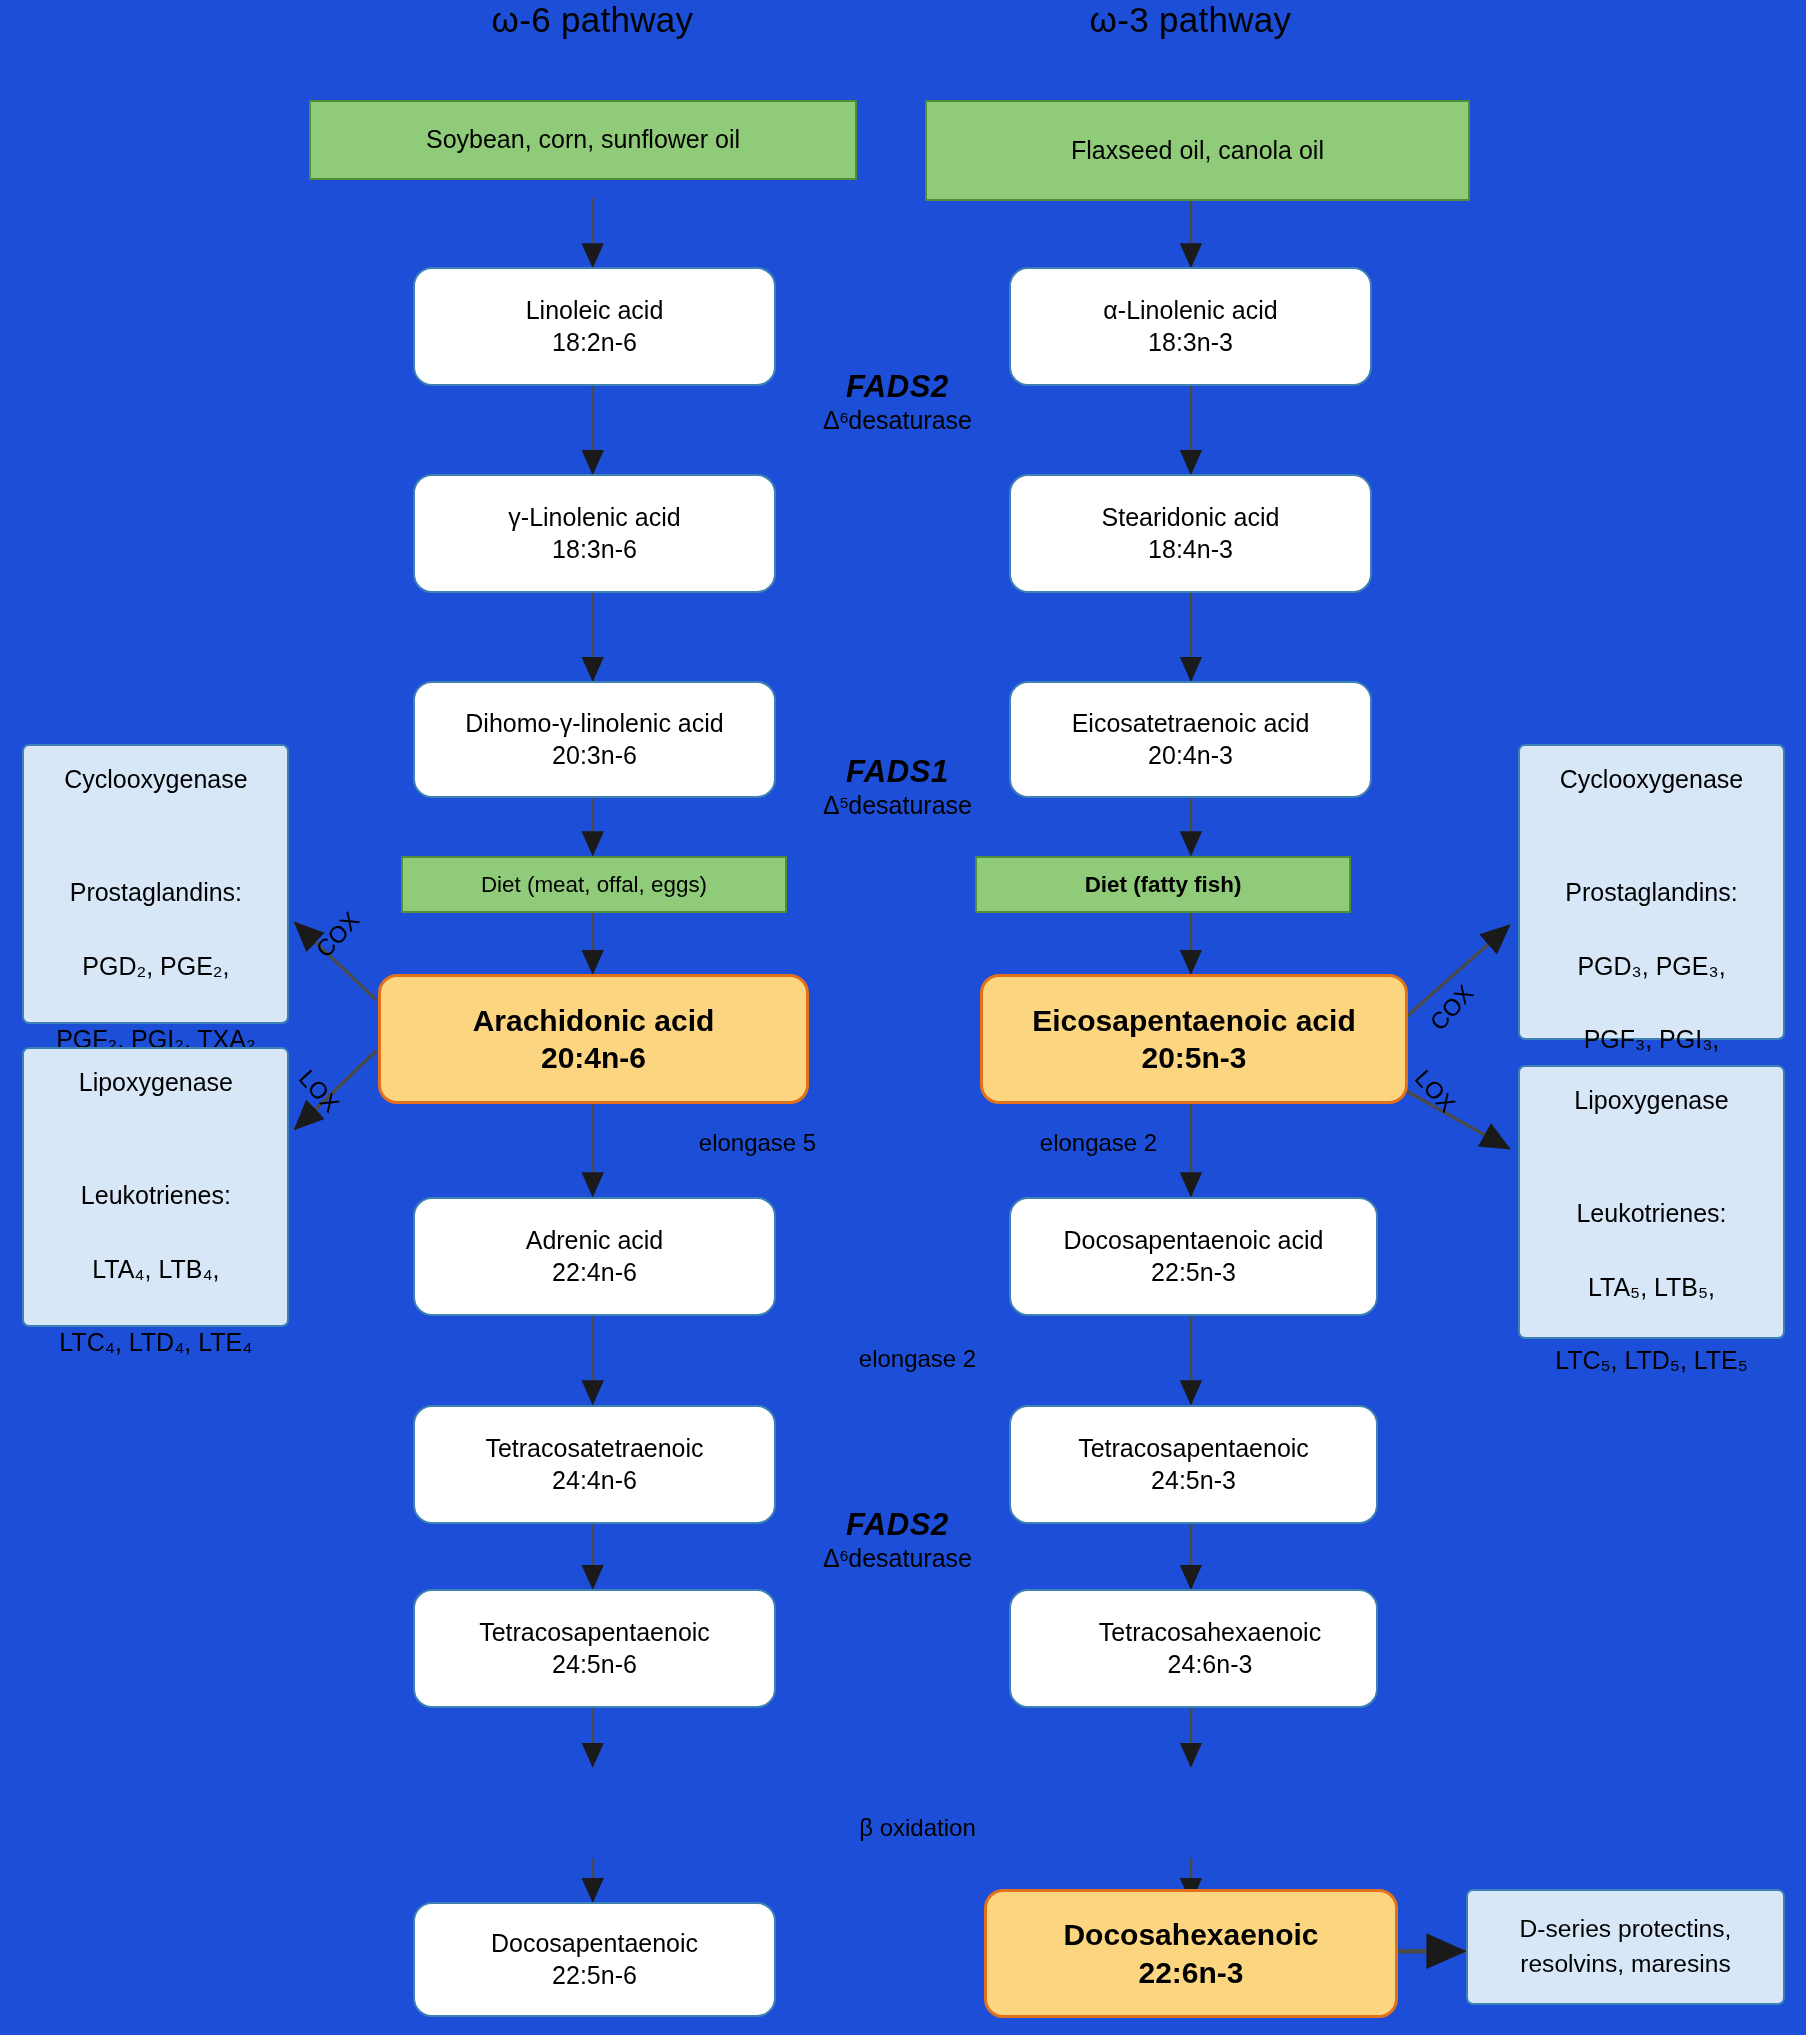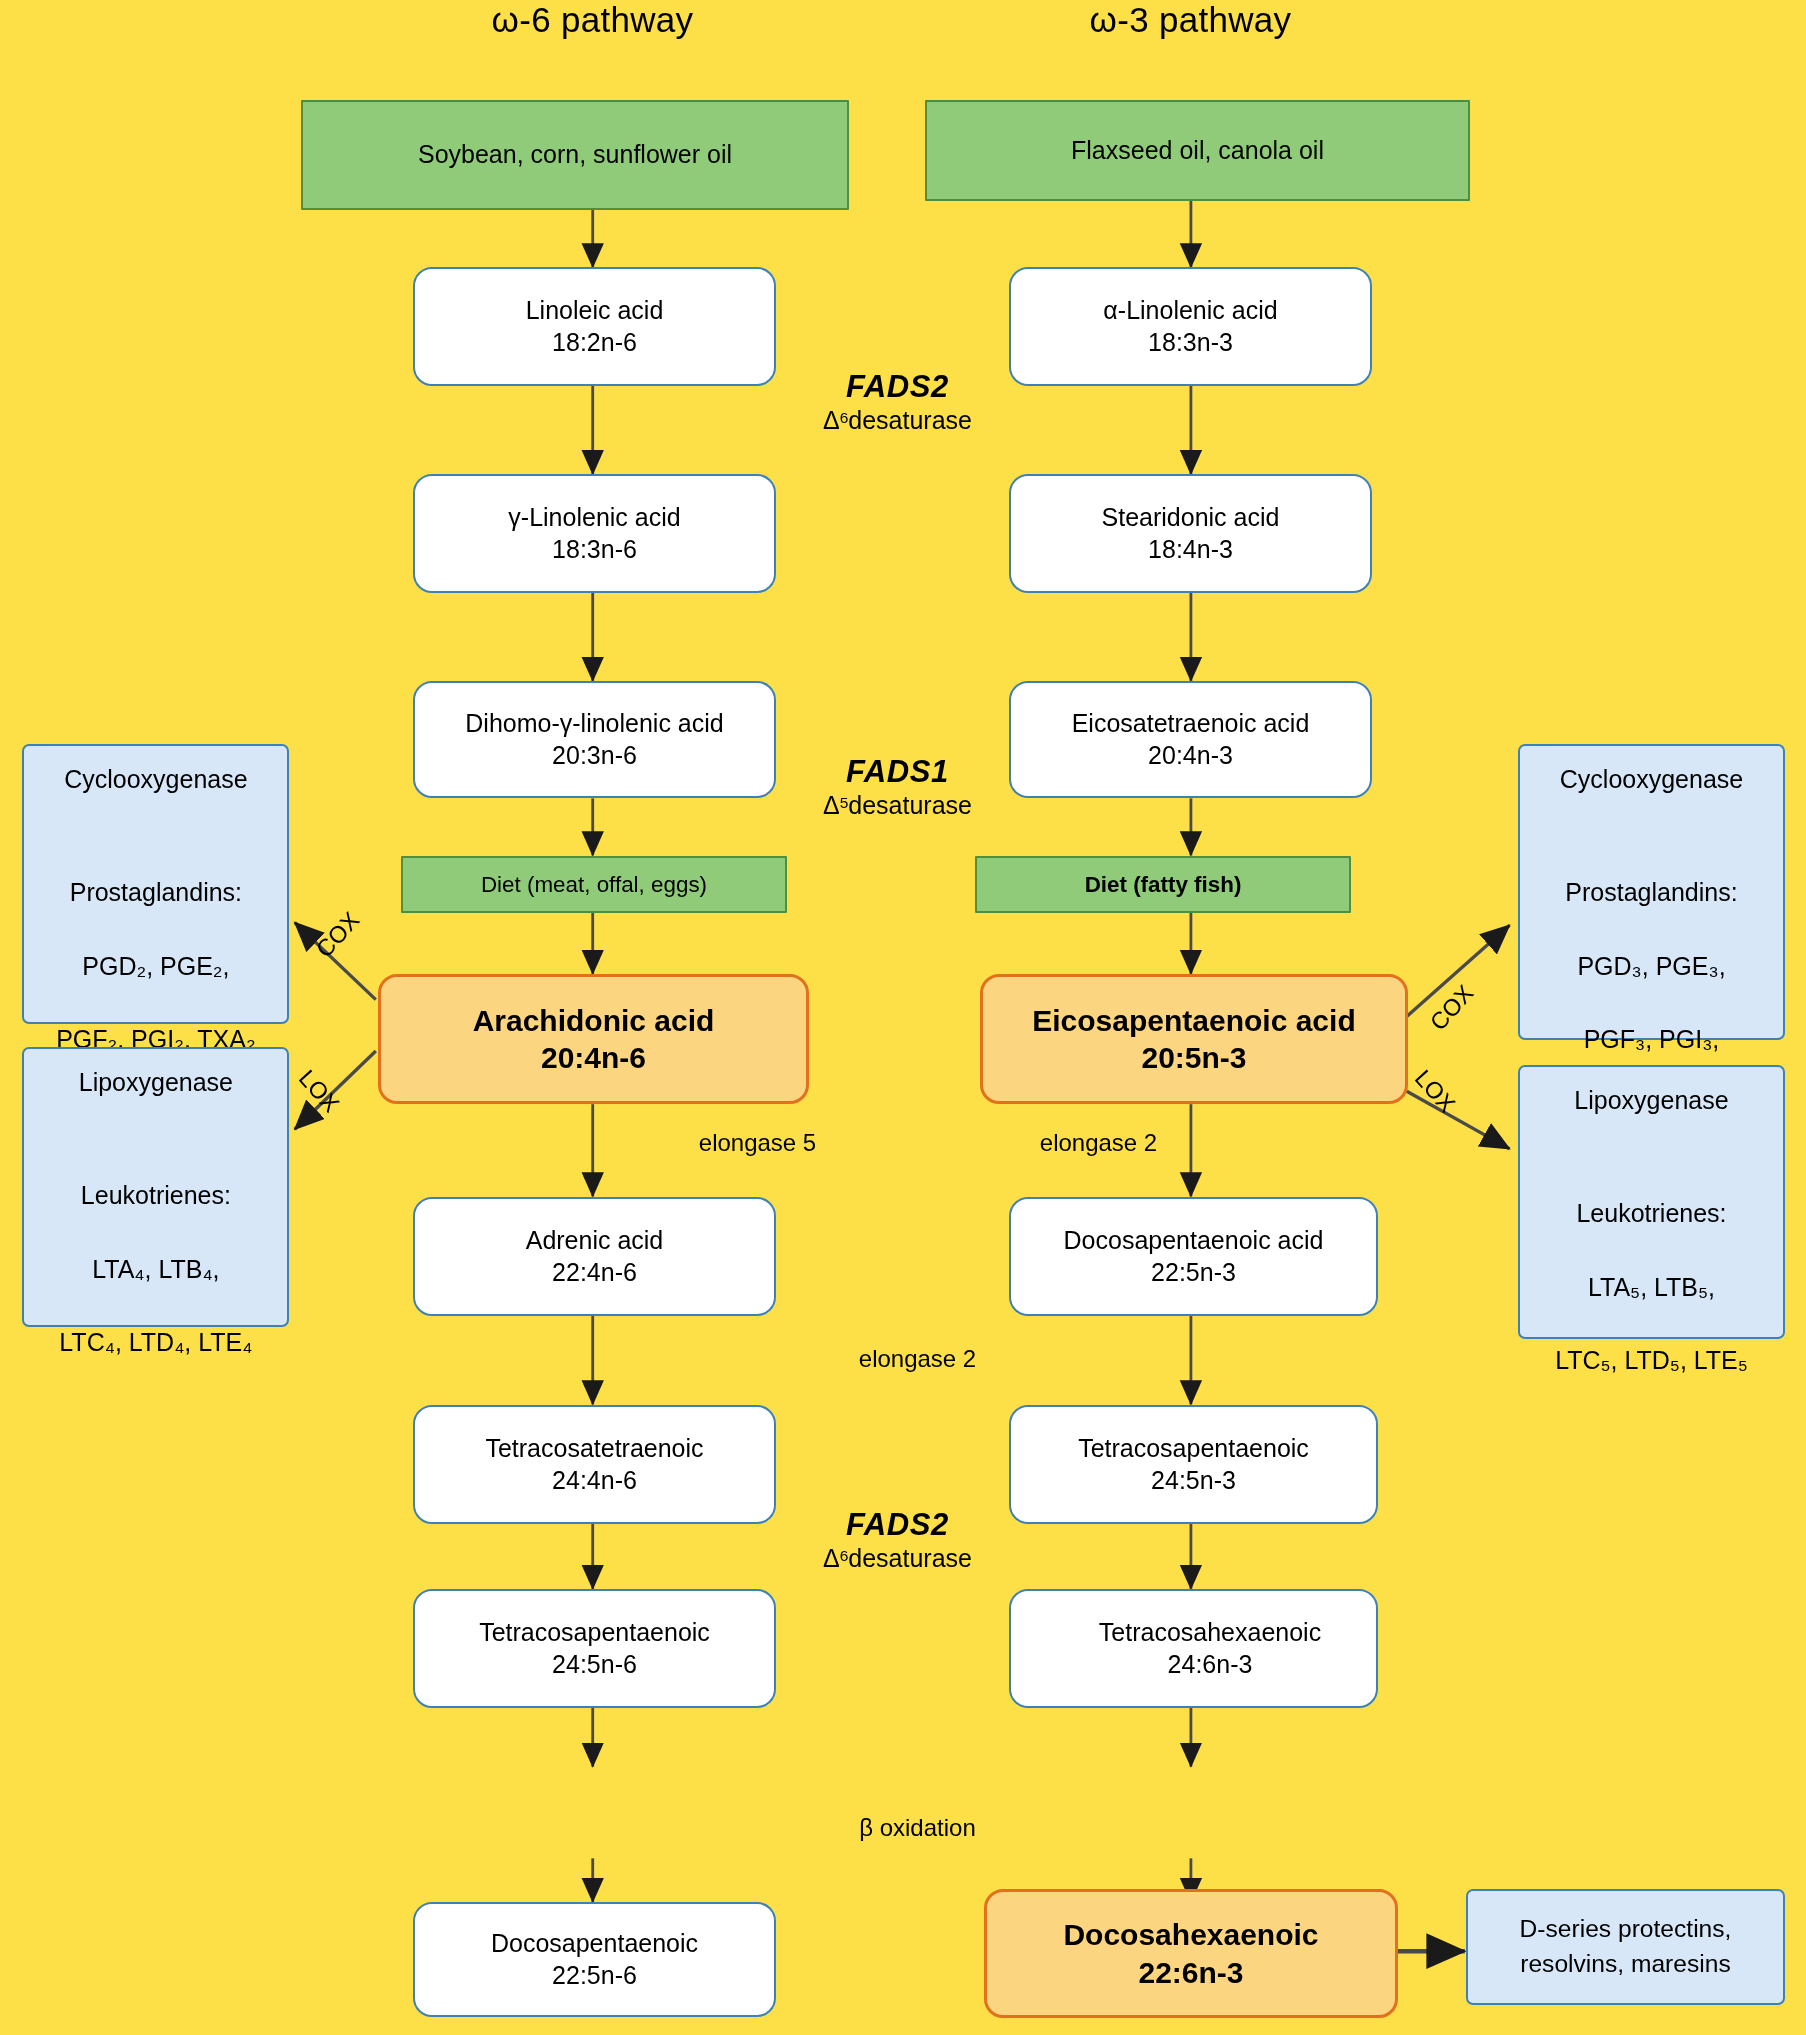--- a/index.html
+++ b/index.html
@@ -1,17 +1,17 @@
 <!DOCTYPE html>
 <html style="font-size:9px"><head>
 <meta charset="utf-8">
 <style>
   html,body{margin:0;padding:0;background:#ffffff;}
   body{font-family:"Liberation Sans", sans-serif;}
-  #canvas{position:relative;width:1806px;height:2035px;background:#fde047;overflow:hidden;}
+  #canvas{position:relative;width:1806px;height:2035px;background:#1d4ed8;overflow:hidden;}
 
   .hdr{
     position:absolute;text-align:center;
     font-size:35px;color:#000;letter-spacing:0.3px;
     white-space:nowrap;
   }
 
   
   .node{
     position:absolute;box-sizing:border-box;
@@ -116,21 +116,21 @@
       <line x1="278" y1="1422" x2="278" y2="1470"></line>
       <line x1="278" y1="1965" x2="278" y2="2013"></line>
       <line x1="2952" y1="1422" x2="2952" y2="1470"></line>
       <line x1="2952" y1="1965" x2="2952" y2="2013"></line>
     </g>
   </svg>
 
   <div class="hdr" style="left:425px;top:0px;width:335px;">ω-6 pathway</div>
   <div class="hdr" style="left:1023px;top:0px;width:335px;">ω-3 pathway</div>
 
-  <div class="node green" style="left:301px;top:100px;width:548px;height:110px;">
+  <div class="node green" style="left:309px;top:100px;width:548px;height:80px;">
     <span class="l1">Soybean, corn, sunflower oil</span>
   </div>
 
   <div class="node white" style="left:413px;top:267px;width:363px;height:119px;">
     <span class="l1">Linoleic acid</span>
     <span class="l2">18:2n-6</span>
   </div>
 
   <div class="node white" style="left:413px;top:474px;width:363px;height:119px;">
     <span class="l1">γ-Linolenic acid</span>

